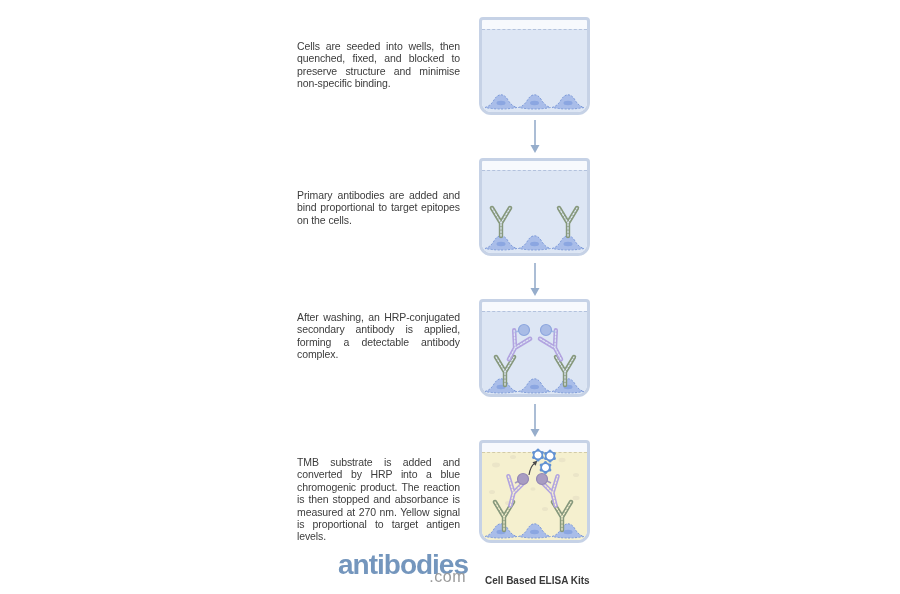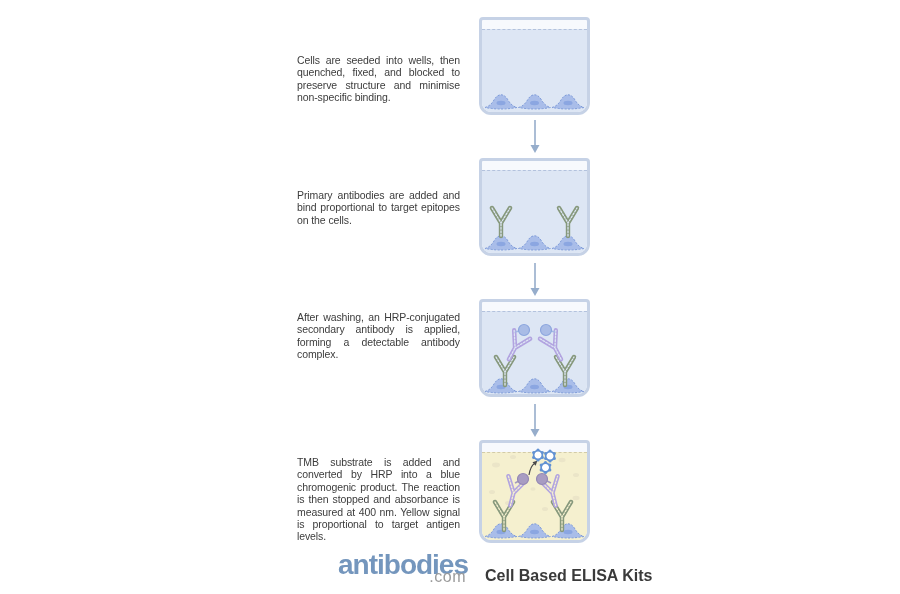--- a/index.html
+++ b/index.html
@@ -38,21 +38,21 @@
   
   .footer{position:absolute;left:338px;top:551px;display:flex;align-items:flex-start;}
   .brand-wrap{position:relative;display:inline-block;padding-right:4px;text-align:center;}
   .brand{
     font-size:28px;font-weight:700;letter-spacing:-1px;color:#7496bd;line-height:28px;
   }
   .brand-suffix{
     position:absolute;right:6px;bottom:-7px;font-size:16px;color:#9b9b9b;letter-spacing:0.5px;
   }
   .product-label{
-    margin-left:13px;margin-top:16px;font-size:16px;font-weight:700;color:#3a3a3a;
+    margin-left:13px;margin-top:24px;font-size:10px;font-weight:700;color:#3a3a3a;
   }
 </style>
 </head>
 <body>
 
 <div id="canvas">
 
   <svg width="0" height="0" style="position:absolute" aria-hidden="true">
     <defs>
       <path id="ab" d="M0,15 L0,2 M-9,-13 L0,2 L9,-13"></path>
@@ -65,21 +65,21 @@
         <circle cx="4.5" cy="-2.6" r="1.7" fill="#6292d3"></circle>
         <circle cx="4.5" cy="2.6" r="1.7" fill="#6292d3"></circle>
         <circle cx="0" cy="5.2" r="1.7" fill="#6292d3"></circle>
         <circle cx="-4.5" cy="2.6" r="1.7" fill="#6292d3"></circle>
         <circle cx="-4.5" cy="-2.6" r="1.7" fill="#6292d3"></circle>
         <circle cx="0" cy="0" r="4.6" fill="#ffffff" stroke="#6292d3" stroke-width="1.8"></circle>
       </g>
     </defs>
   </svg>
 
-  <p class="step-text" style="top:54px">Cells are seeded into wells, then quenched, fixed, and blocked to preserve structure and minimise non-specific binding.</p>
+  <p class="step-text" style="top:40px">Cells are seeded into wells, then quenched, fixed, and blocked to preserve structure and minimise non-specific binding.</p>
   <div class="well" style="top:17px">
     <div class="liquid"></div>
     <svg width="105" height="92" viewBox="0 0 105 92">
       <g>
           <use href="#cell" transform="translate(2,76)"></use>
         </g>
       <g>
           <use href="#cell" transform="translate(35.5,76)"></use>
         </g>
       <g>
@@ -160,21 +160,21 @@
         <circle cx="64" cy="28" r="5.5" fill="#a9bce6" stroke="#8ca6de" stroke-width="1.2"></circle>
       </g>
     </svg>
   </div>
 
   <svg class="flow-arrow" style="top:404px" width="14" height="34">
     <line x1="7" y1="0" x2="7" y2="26" stroke="#96adcb" stroke-width="1.6"></line>
     <polygon points="2.5,25 11.5,25 7,33" fill="#96adcb"></polygon>
   </svg>
 
-  <p class="step-text" style="top:456px">TMB substrate is added and converted by HRP into a blue chromogenic product. The reaction is then stopped  and absorbance is measured at 400 nm. Yellow signal is proportional to target antigen levels.</p>
+  <p class="step-text" style="top:456px">TMB substrate is added and converted by HRP into a blue chromogenic product. The reaction is then stopped  and absorbance is measured at 270 nm. Yellow signal is proportional to target antigen levels.</p>
   <div class="well tall" style="top:440px">
     <div class="liquid yellow"></div>
     <svg width="105" height="97" viewBox="0 0 105 97">
       <g fill="#ebe5c8">
         <ellipse cx="14" cy="22" rx="4" ry="2.4"></ellipse>
         <ellipse cx="31" cy="14" rx="3" ry="2"></ellipse>
         <ellipse cx="80" cy="17" rx="3.5" ry="2.2"></ellipse>
         <ellipse cx="94" cy="32" rx="3" ry="2"></ellipse>
         <ellipse cx="10" cy="49" rx="3" ry="2"></ellipse>
         <ellipse cx="94" cy="55" rx="3.5" ry="2.2"></ellipse>

